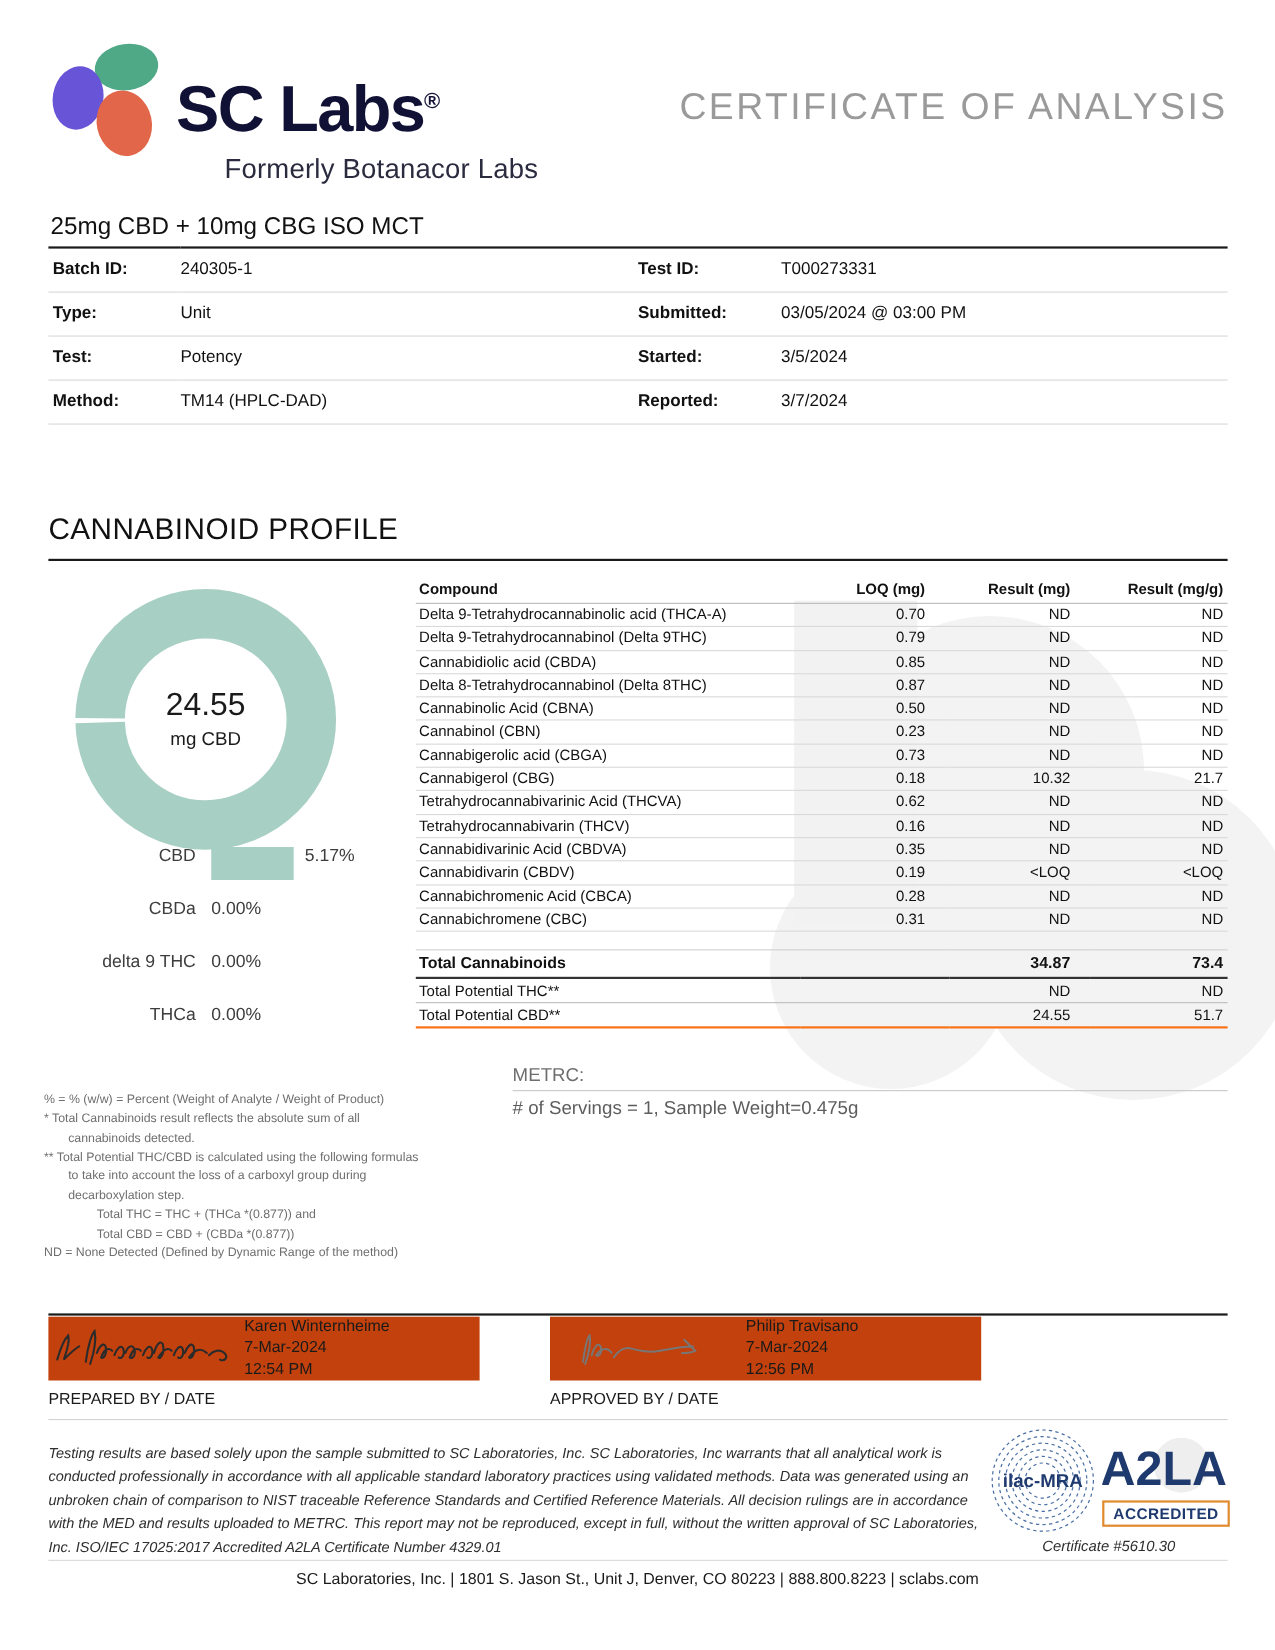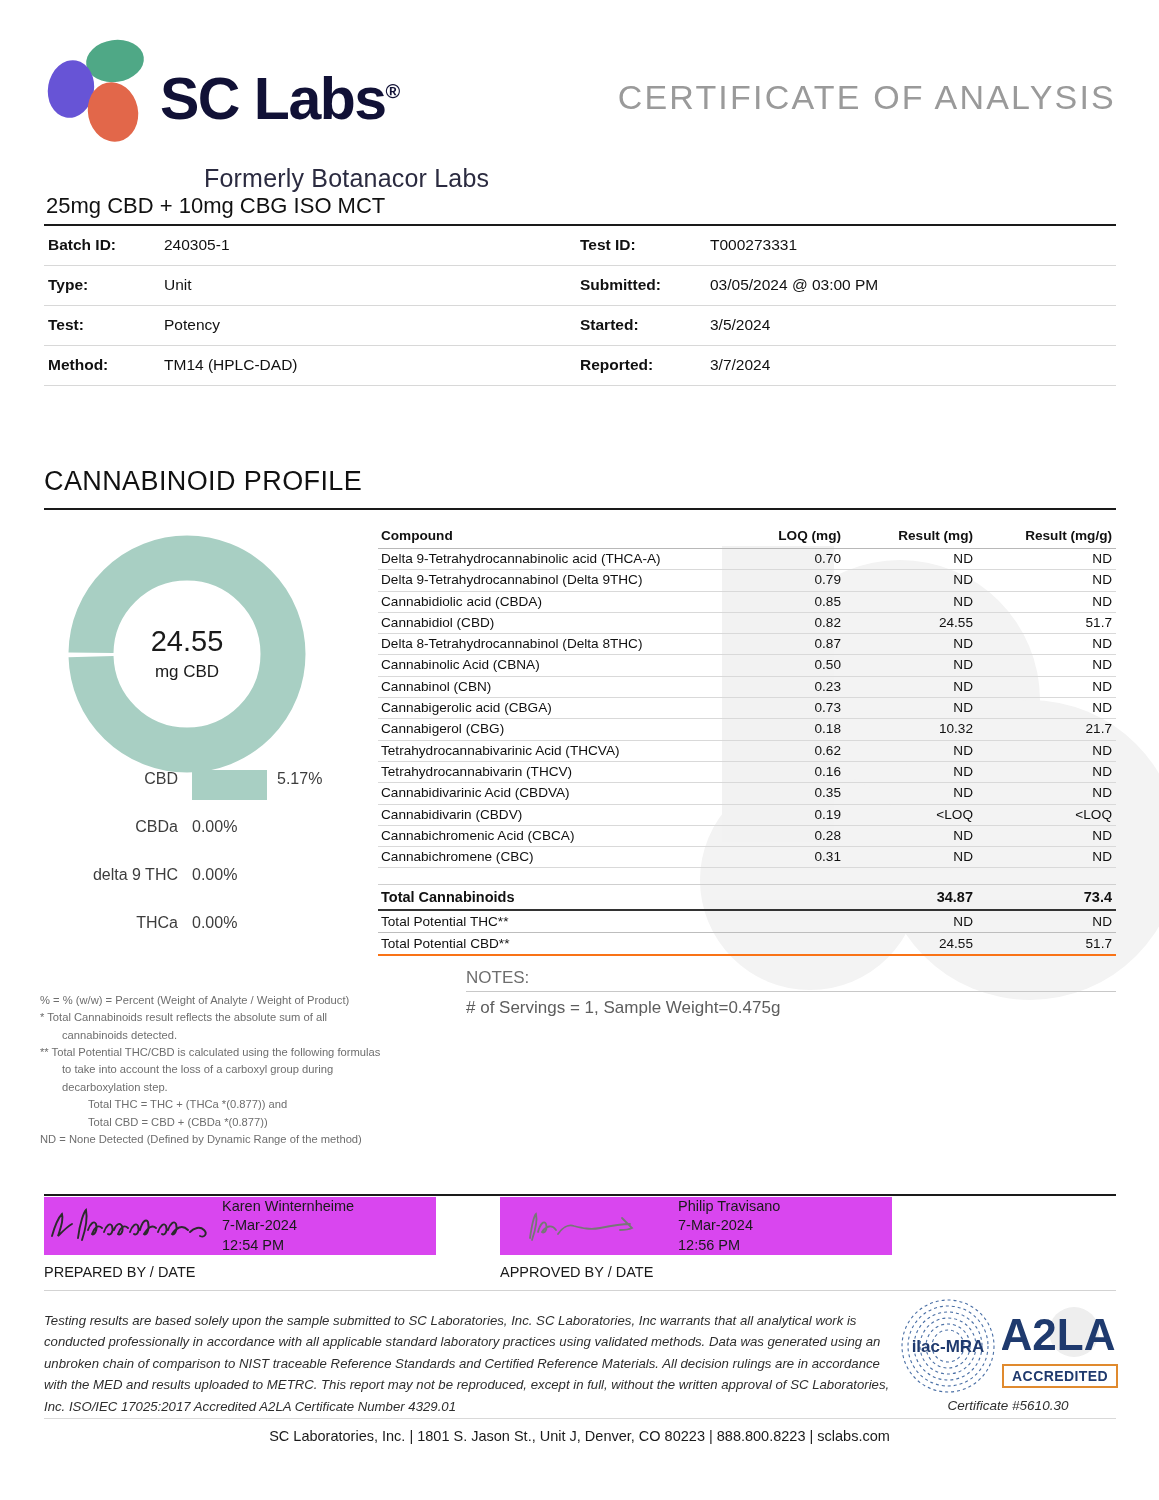--- a/index.html
+++ b/index.html
@@ -21,21 +21,21 @@
   .logo-wrap { position: absolute; left: 0; top: 0; }
   .logo-marks { position: absolute; left: 4px; top: 6px; width: 100px; height: 80px; }
   .blob { position: absolute; border-radius: 50%; }
   .blob.green  { width: 58px; height: 42px; left: 38px; top: 0px;  background: #4fa886; transform: rotate(-8deg); }
   .blob.purple { width: 46px; height: 58px; left: 0px;  top: 20px; background: #6754d6; transform: rotate(10deg); }
   .blob.orange { width: 50px; height: 60px; left: 40px; top: 42px; background: #e2674a; transform: rotate(-12deg); }
   .logo-text { position: absolute; left: 116px; top: 36px; font-size: 59px; font-weight: 700;
                color: #111136; letter-spacing: -1.5px; line-height: 1; white-space: nowrap; }
   .logo-reg { font-size: 20px; vertical-align: super; font-weight: 600; }
   .logo-sub { position: absolute; left: 160px; top: 106px; font-size: 25px; color: #2b2b40;
-              letter-spacing: .2px; white-space: nowrap; margin-top: 24px; }
+              letter-spacing: .2px; white-space: nowrap; }
   .coa-title { position: absolute; right: 0; top: 44px; font-size: 34px; color: #9a9a9a;
                letter-spacing: 2.2px; white-space: nowrap; font-weight: 400; }
 
   
   .product-name { position: absolute; left: 46px; top: 193px; font-size: 22px; color: #111; z-index: 2; }
   .info-table { position: absolute; left: 44px; top: 224px; width: 1072px; z-index: 2; border-collapse: collapse; }
   .info-table td { height: 40px; vertical-align: middle; font-size: 15.5px; color: #111;
                    border-top: 1px solid #d8d8d8; padding: 0; }
   .info-table tr:first-child td { border-top: 2px solid #1a1a1a; }
   .info-table tr:last-child td { border-bottom: 1px solid #d8d8d8; }
@@ -90,21 +90,21 @@
 
   
   .notes { position: absolute; left: 466px; top: 968px; width: 650px; z-index: 2; }
   .notes-label { font-size: 17px; color: #6e6e6e; padding-bottom: 3px; }
   .notes-rule { width: 100%; height: 1px; background: #c8c8c8; }
   .notes-text { font-size: 17px; color: #5d5d5d; padding-top: 6px; }
 
   
   .fa-title { position: absolute; left: 44px; top: 1157px; font-size: 27px; color: #111; z-index: 2; }
   .fa-rule { position: absolute; left: 44px; top: 1194px; width: 1072px; height: 2px; background: #1a1a1a; z-index: 2; }
-  .sig-block { position: absolute; top: 1197px; height: 58px; background: #d946ef; z-index: 2;
+  .sig-block { position: absolute; top: 1197px; height: 58px; background: #c2410c; z-index: 2;
                display: flex; align-items: center; }
   .sig-a { left: 44px; width: 392px; }
   .sig-b { left: 500px; width: 392px; }
   .sig-img { width: 178px; height: 52px; flex: none; position: relative; }
   .sig-meta { font-size: 14.5px; color: #1a1a1a; line-height: 1.32; }
   .sig-caption { position: absolute; top: 1264px; font-size: 14.5px; color: #1a1a1a; z-index: 2; }
   .cap-a { left: 44px; text-align: center; }
   .cap-b { left: 500px; }
   .fa-rule2 { position: absolute; left: 44px; top: 1290px; width: 1072px; height: 1px; background: #d3d3d3; z-index: 2; }
 
@@ -244,26 +244,20 @@
           <td class="c-res">ND</td>
           <td class="c-resg">ND</td>
         </tr>
         <tr>
           <td class="c-comp">Cannabidiolic acid  (CBDA)</td>
           <td class="c-loq">0.85</td>
           <td class="c-res">ND</td>
           <td class="c-resg">ND</td>
         </tr>
         <tr>
-          <td class="c-comp">Cannabidiol  (CBD)</td>
-          <td class="c-loq">0.82</td>
-          <td class="c-res">24.55</td>
-          <td class="c-resg">51.7</td>
-        </tr>
-        <tr>
           <td class="c-comp">Delta 8-Tetrahydrocannabinol  (Delta 8THC)</td>
           <td class="c-loq">0.87</td>
           <td class="c-res">ND</td>
           <td class="c-resg">ND</td>
         </tr>
         <tr>
           <td class="c-comp">Cannabinolic Acid  (CBNA)</td>
           <td class="c-loq">0.50</td>
           <td class="c-res">ND</td>
           <td class="c-resg">ND</td>
@@ -352,21 +346,21 @@
     <div class="fn-ind1">cannabinoids detected.</div>
     <div>** Total Potential THC/CBD is calculated using the following formulas</div>
     <div class="fn-ind1">to take into account the loss of a carboxyl group during</div>
     <div class="fn-ind1">decarboxylation step.</div>
     <div class="fn-ind2">Total THC = THC + (THCa *(0.877)) and</div>
     <div class="fn-ind2">Total CBD = CBD + (CBDa *(0.877))</div>
     <div>ND = None Detected (Defined by Dynamic Range of the method)</div>
   </div>
 
   <div class="notes">
-    <div class="notes-label">NOTES:</div>
+    <div class="notes-label">METRC:</div>
     <div class="notes-rule"></div>
     <div class="notes-text"># of Servings = 1, Sample Weight=0.475g</div>
   </div>
 
   <div class="fa-rule"></div>
 
   <div class="sig-block sig-a">
     <div class="sig-img">
       <svg width="178" height="52" viewBox="0 0 178 52">
         <path d="M8 36 C12 22 16 16 18 14 C20 20 16 30 14 36 C18 32 24 26 28 24

